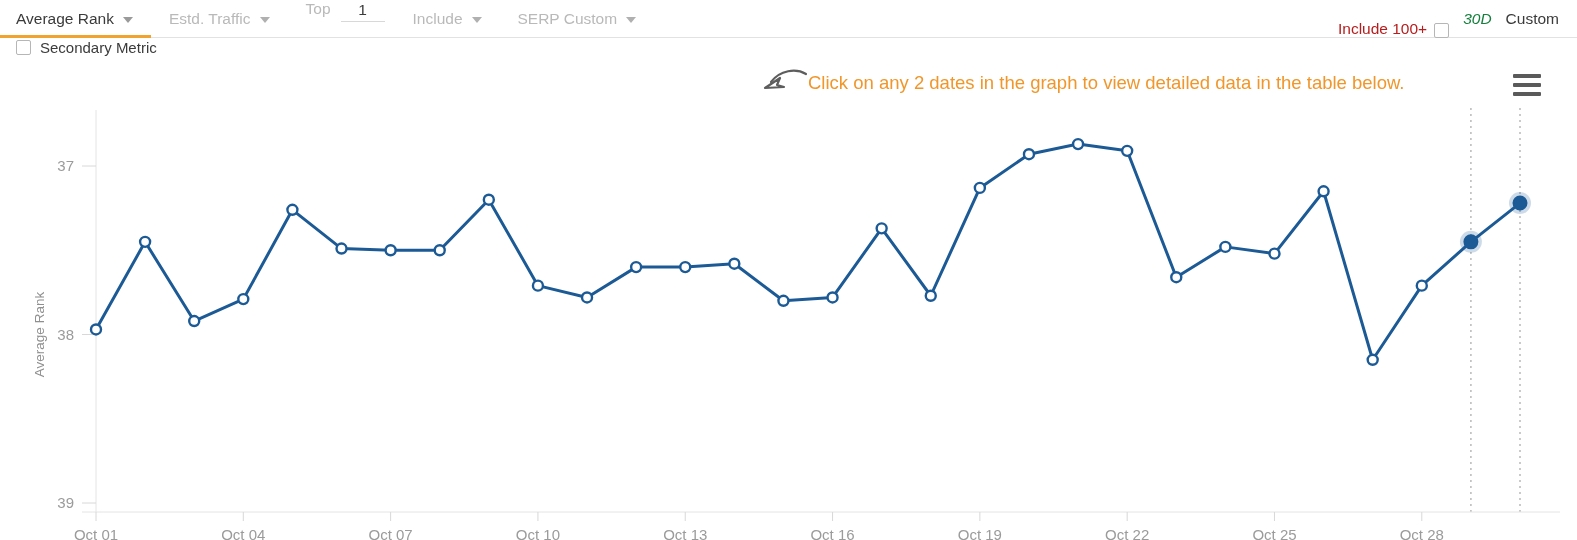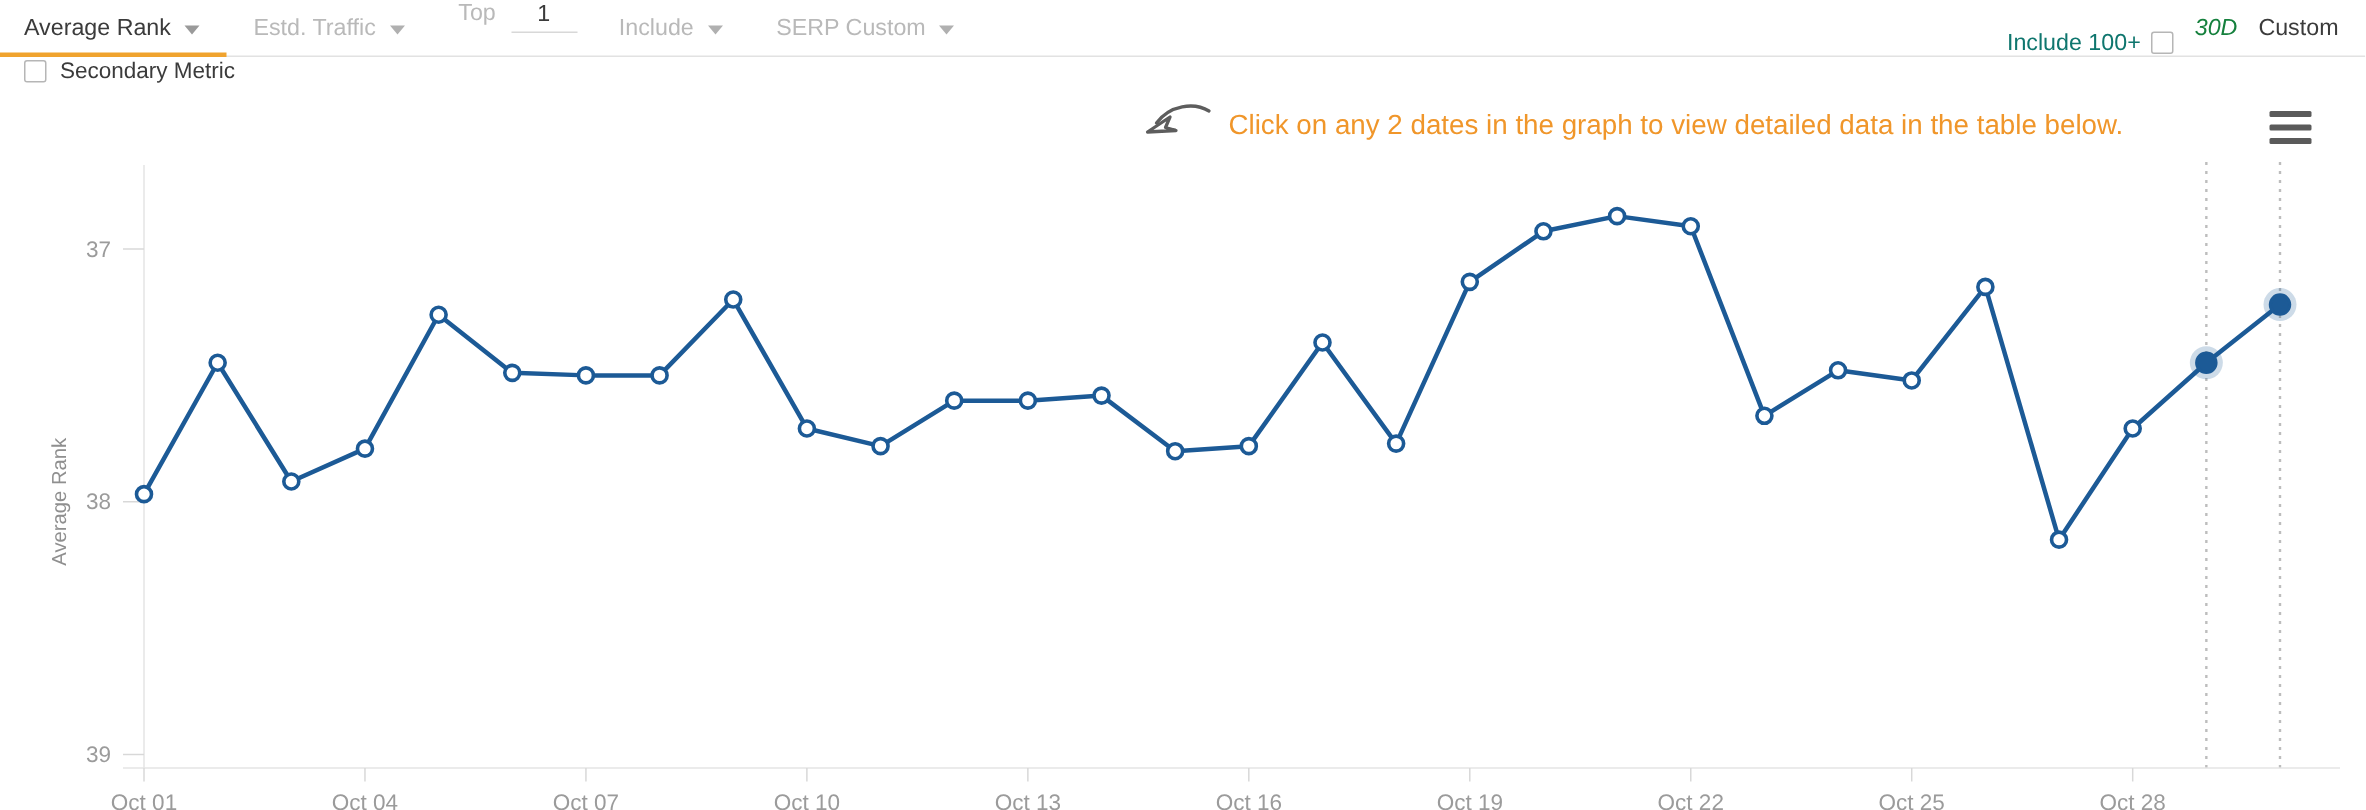--- a/index.html
+++ b/index.html
@@ -87,21 +87,21 @@
 
   .toolbar-right {
     margin-left: auto;
     display: flex;
     align-items: center;
     gap: 14px;
     padding-right: 18px;
     height: 38px;
     font-size: 15.5px;
   }
-  .incl-wrap { display: flex; align-items: center; gap: 7px; color: #0f766e; margin-top: 20px; }
+  .incl-wrap { display: flex; align-items: flex-end; gap: 7px; color: #b91c1c; margin-top: 20px; }
   .chk {
     width: 15px; height: 15px;
     border: 1px solid #b6b6b6;
     border-radius: 2px;
     background: #fff;
     display: inline-block;
     cursor: pointer;
   }
   .range-30d { color: #15803d; cursor: pointer; font-style: italic; }
   .range-custom { color: #3b3b3b; cursor: pointer; }
@@ -116,21 +116,20 @@
     font-size: 15px;
     color: #3b3b3b;
   }
 
   
   .callout {
     position: absolute;
     left: 762px; top: 68px;
     display: flex;
     align-items: center;
-    gap: 11px;
   }
   .callout-text {
     font-size: 18.5px;
     color: #f0962a;
     white-space: nowrap;
   }
   .hamburger {
     position: absolute;
     right: 36px; top: 74px;
     width: 28px; height: 22px;

